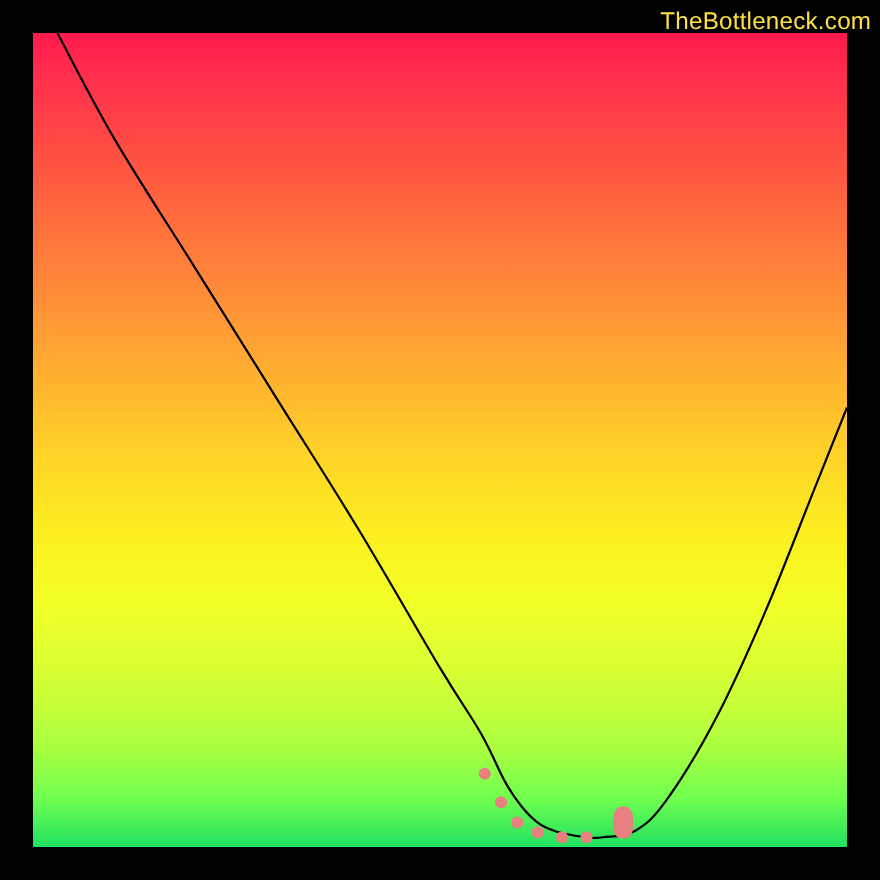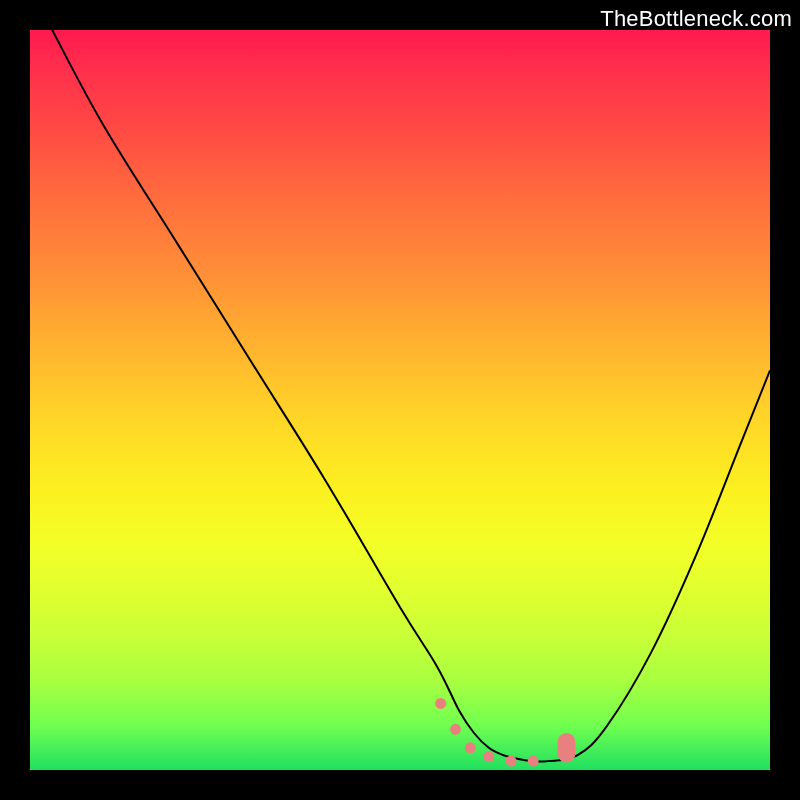--- a/index.html
+++ b/index.html
@@ -14,21 +14,21 @@
     #ffb030 42%,
     #ffd428 52%,
     #fcf020 62%,
     #f2ff28 70%,
     #e0ff30 76%,
     #c8ff38 82%,
     #a8ff40 88%,
     #70ff50 94%,
     #20e060 100%
   ); }
-  .watermark { position: absolute; top: 6px; right: 8px; color: #ffffff; font-size: 22px; font-weight: 500; letter-spacing: 0.2px; }
+  .watermark { position: absolute; top: 6px; right: 8px; color: #fde047; font-size: 22px; font-weight: 500; letter-spacing: 0.2px; }
   .curve { position: absolute; left: 0; top: 0; width: 100%; height: 100%; }
   .curve path { fill: none; stroke: #000; stroke-width: 2; }
   .markers { position: absolute; left: 0; top: 0; width: 100%; height: 100%; }
   .dot { fill: #e98080; }
   .bar { fill: #e98080; }
 </style>
 </head>
 <body>
 
 <div class="watermark">TheBottleneck.com</div>

